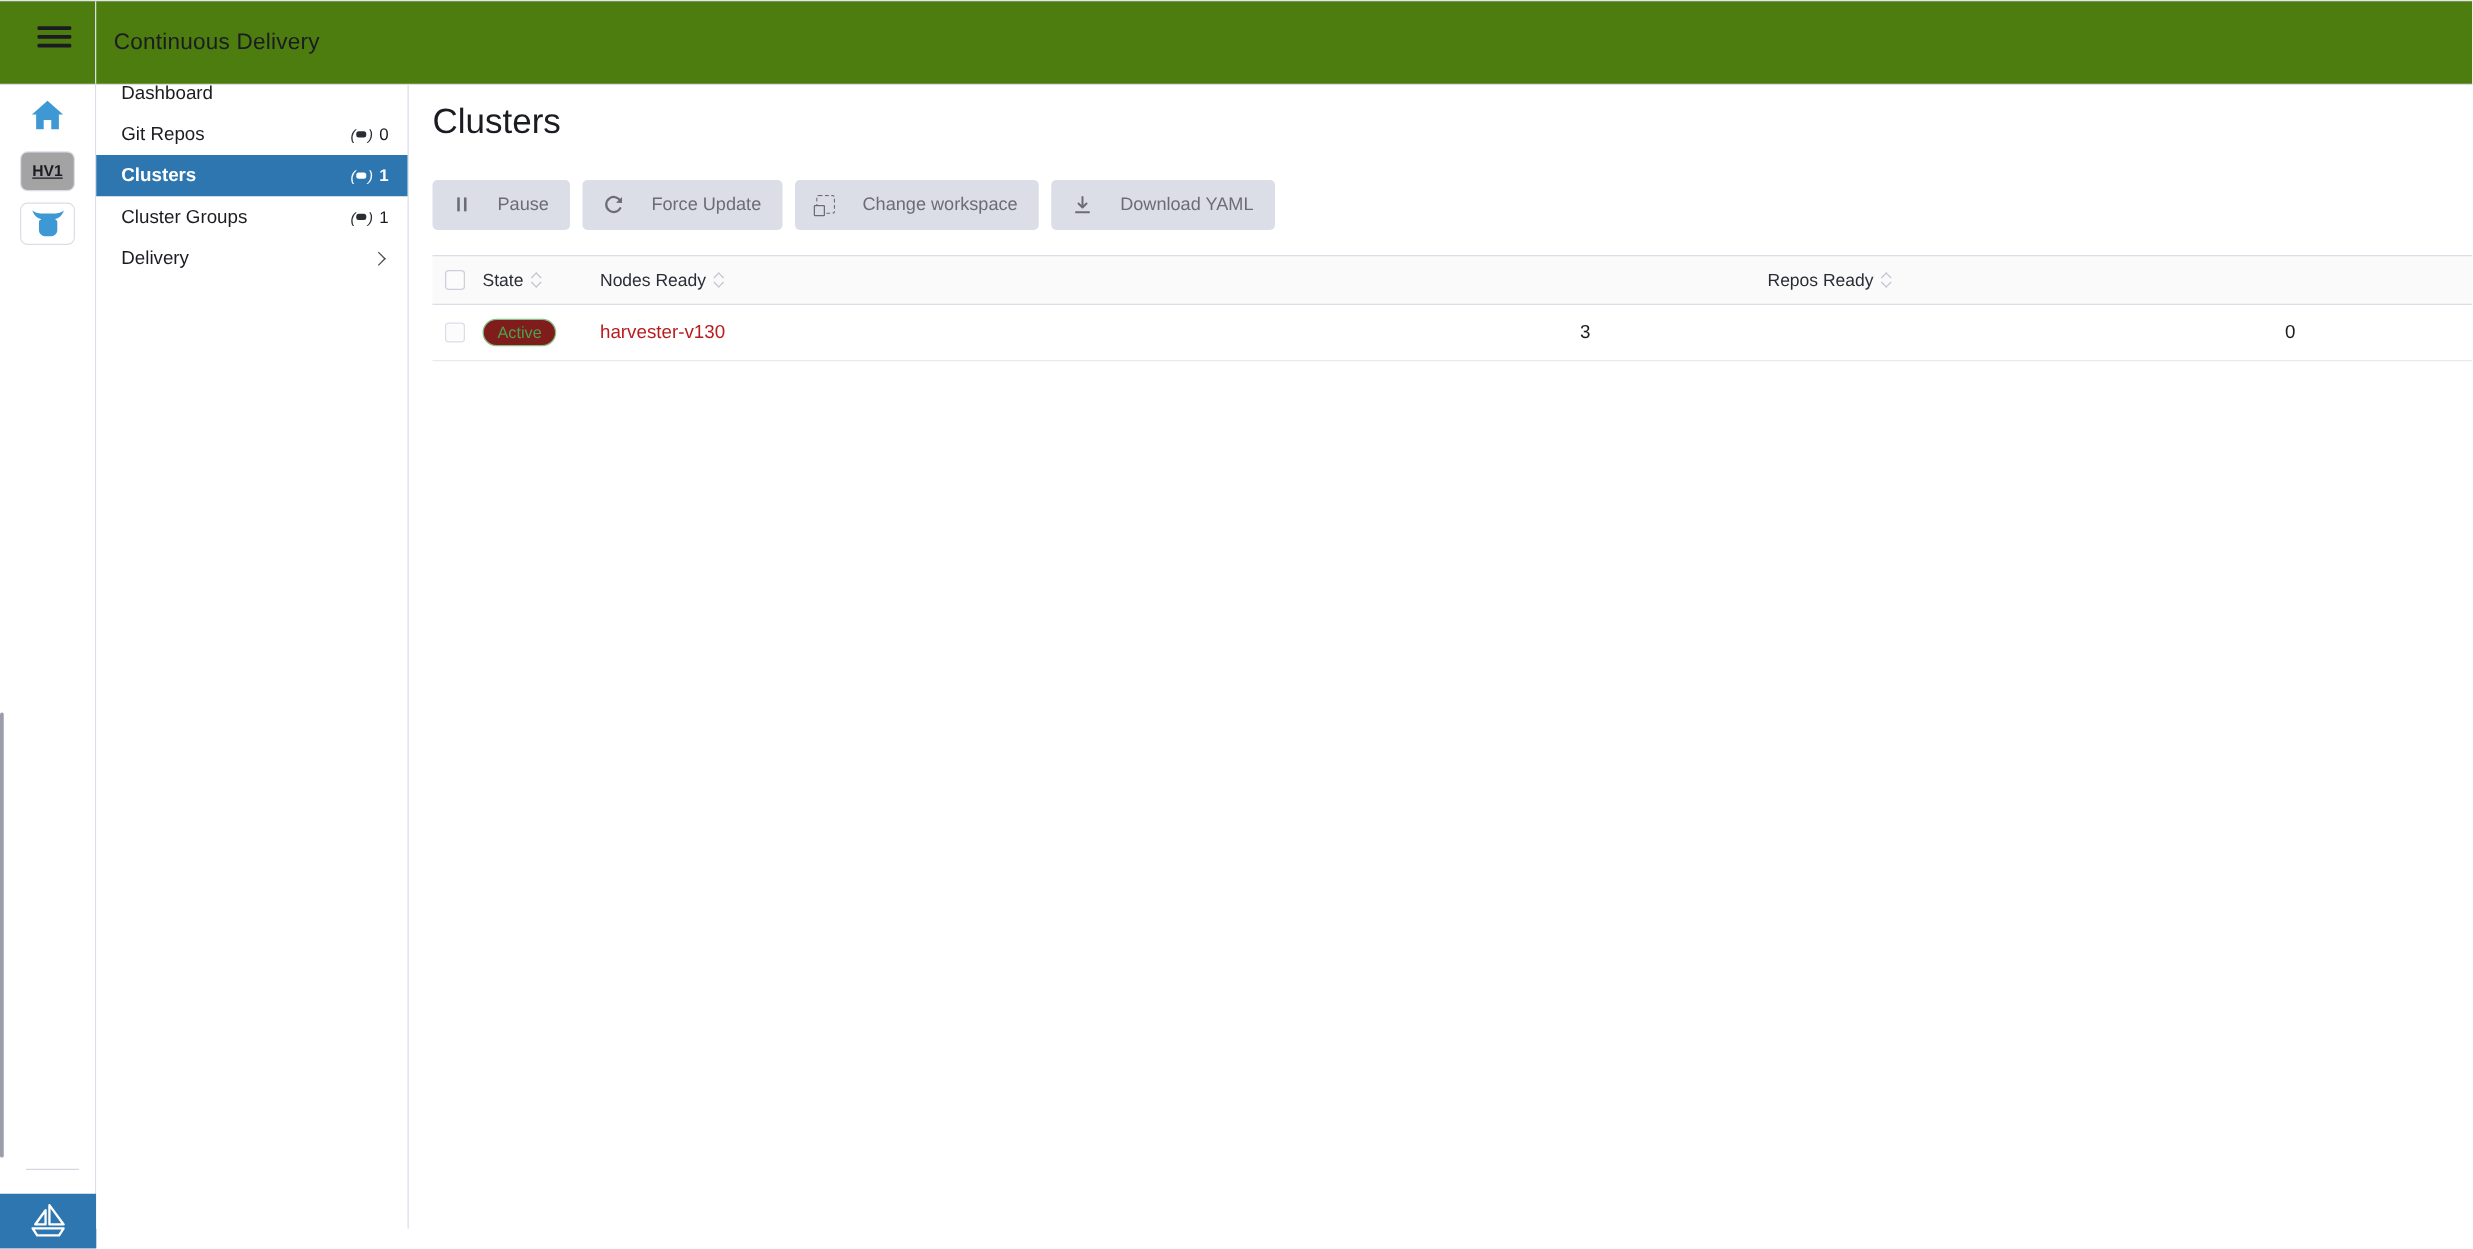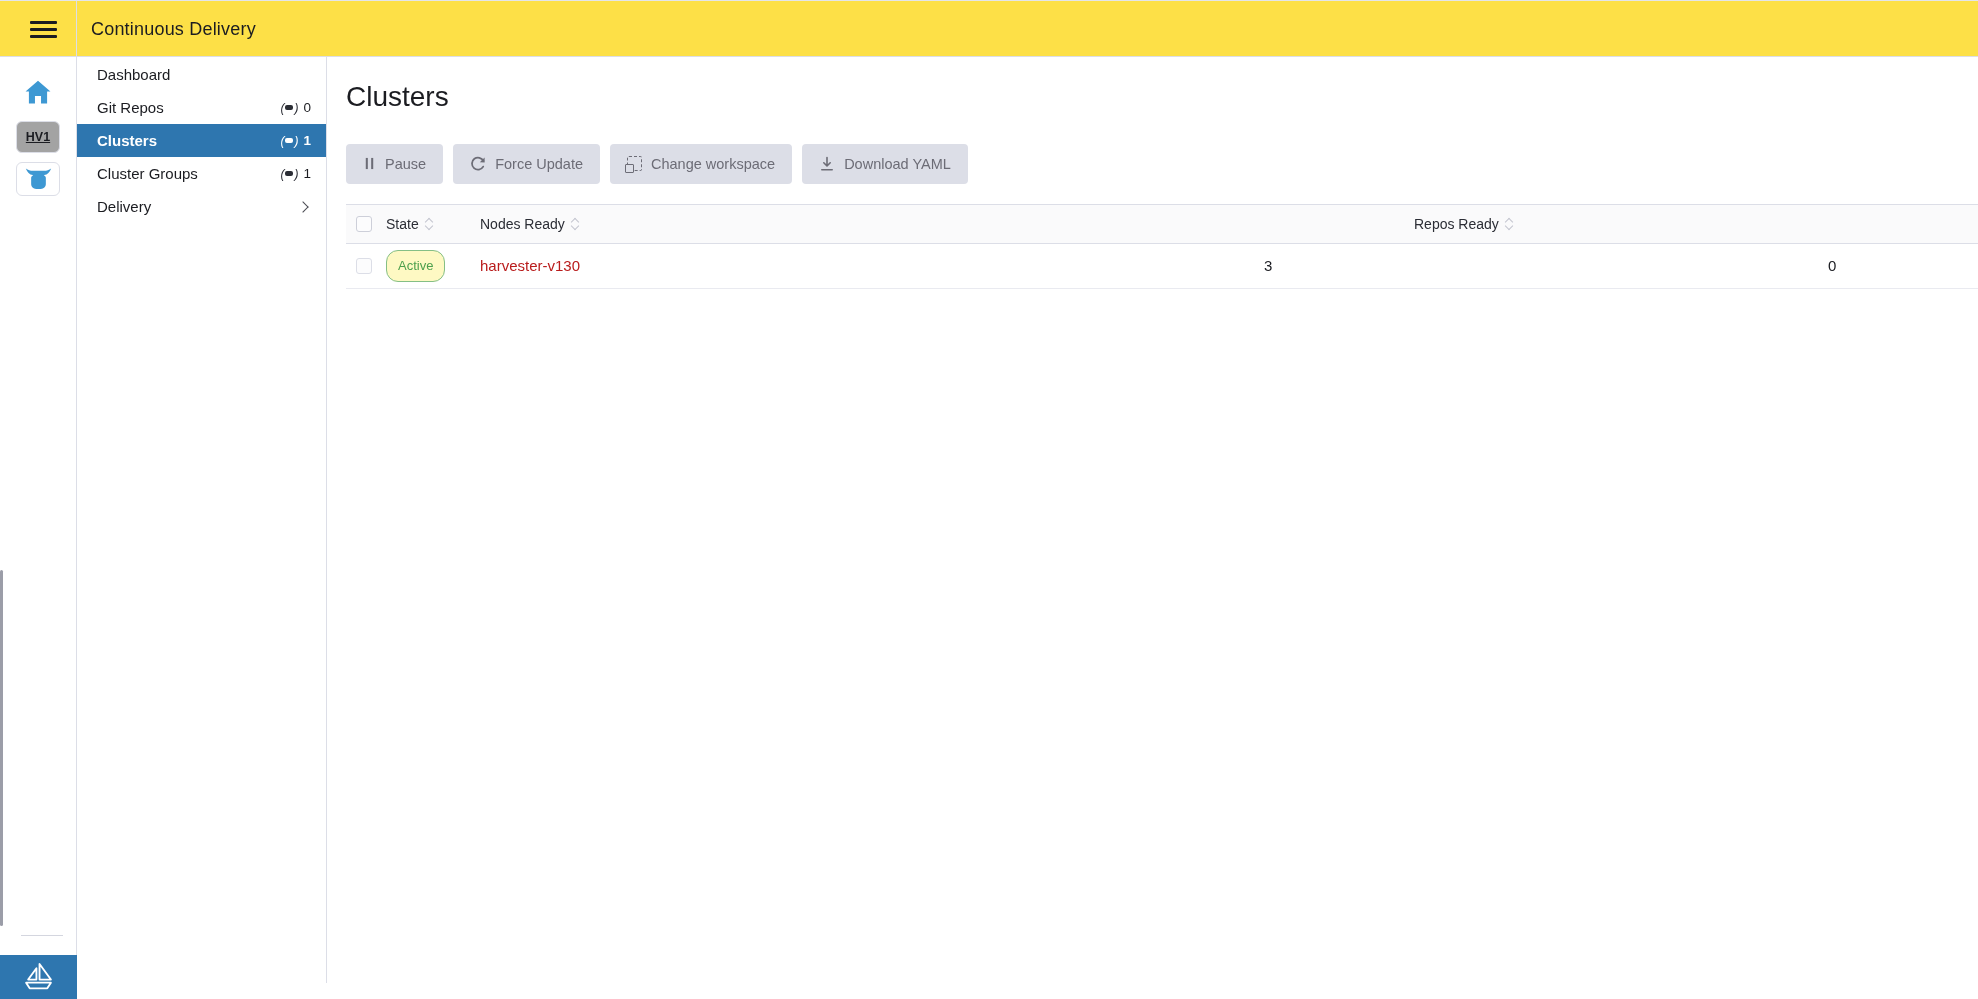--- a/index.html
+++ b/index.html
@@ -1,22 +1,22 @@
 <!DOCTYPE html>
 <html><head>
 <meta charset="utf-8">
 <style>
   * { box-sizing: border-box; margin: 0; padding: 0; }
   html, body { background: #fff; }
   body { font-family: "Liberation Sans", "DejaVu Sans", sans-serif; color: #1b1c21; }
   .page { position: relative; width: 1978px; height: 999px; background: #fff; overflow: hidden; }
 
   
-  .topbar { position: absolute; top: 0; left: 0; width: 100%; height: 57px;
-            background: #fde047; border-top: 1px solid #e4e5ea; border-bottom: 1px solid #dcdee7; z-index: 20; }
+  .topbar { position: absolute; top: 0; left: 0; width: 100%; height: 68px;
+            background: #4d7c0f; border-top: 1px solid #e4e5ea; border-bottom: 1px solid #dcdee7; z-index: 20; }
   .topbar-rail-divider { position: absolute; left: 76px; top: 0; bottom: 0; width: 1px; background: #dcdee7; }
   .hamburger { position: absolute; left: 30px; top: 16px; width: 27px; height: 24px; cursor: pointer;
                display: flex; flex-direction: column; justify-content: center; gap: 4px; }
   .hamburger i { display: block; height: 3px; background: #1b1c21; border-radius: 1px; }
   .topbar-title { position: absolute; left: 91px; top: 50%; transform: translateY(-50%);
                   font-size: 18px; font-weight: 500; color: #1b1c21; letter-spacing: .2px; }
 
   
   .rail { position: absolute; top: 57px; left: 0; bottom: 0; width: 77px;
           background: #fff; border-right: 1px solid #dcdee7; z-index: 10; }
@@ -48,21 +48,21 @@
   .nav-chevron { margin-left: auto; width: 8px; height: 8px;
                  border-top: 1.6px solid #4a4b53; border-right: 1.6px solid #4a4b53;
                  transform: rotate(45deg); margin-right: 4px; }
 
   
   .main { position: absolute; top: 57px; left: 327px; right: 0; bottom: 0; background: #fff; padding-left: 19px; }
   .page-title { margin-top: 25px; font-size: 28px; font-weight: 400; color: #1b1c21; line-height: 1.1; }
 
   .actions { margin-top: 31px; display: flex; gap: 10px; }
   .btn { height: 40px; border: none; border-radius: 4px; background: #dcdee7; color: #6c6c76;
-         font-family: inherit; font-size: 14.5px; display: inline-flex; align-items: center; gap: 9px;
+         font-family: inherit; font-size: 14.5px; display: inline-flex; align-items: center; gap: 22px;
          padding: 0 17px; cursor: pointer; }
   .btn svg { flex: 0 0 auto; }
   .ws-icon { position: relative; width: 15px; height: 15px; border: 1.4px dashed #6c6c76; border-radius: 2px; }
   .ws-icon::after { content: ""; position: absolute; left: -3px; bottom: -3px; width: 7px; height: 7px;
                     background: #dcdee7; border: 1.4px solid #6c6c76; border-radius: 1px; }
 
   
   .table { margin-top: 20px; }
   .thead, .trow { display: grid; grid-template-columns: 40px 94px 784px 150px 1fr 150px; align-items: center; }
   .thead { height: 40px; background: #fafafb; border-top: 1px solid #dcdee7; border-bottom: 1px solid #dcdee7; }
@@ -70,22 +70,22 @@
   .th { display: flex; align-items: center; gap: 7px; font-size: 14px; color: #2b2d35; cursor: pointer; }
   .th.num, .td.num { text-align: center; }
   .sort { display: flex; flex-direction: column; align-items: center; }
   .chev { width: 6px; height: 6px; border-right: 1.6px solid #c3c5cf; border-bottom: 1.6px solid #c3c5cf; }
   .chev.up { transform: rotate(-135deg); margin-bottom: -1px; }
   .chev.down { transform: rotate(45deg); margin-top: -1px; }
   .chev.active { border-color: #2b2d35; }
   .cb { width: 16px; height: 16px; margin-left: 10px; border: 1px solid #cdcfd9; border-radius: 3px;
         background: #fcfcfd; cursor: pointer; }
   .trow .cb { border-color: #dcdee7; }
-  .badge-active { display: inline-flex; align-items: center; height: 32px; padding: 0 11px;
-                  border: 1px solid #85bf85; border-radius: 12px; color: #4da04d; font-size: 13px; background: #fef9c3; }
+  .badge-active { display: inline-flex; align-items: center; height: 22px; padding: 0 11px;
+                  border: 1px solid #85bf85; border-radius: 12px; color: #4da04d; font-size: 13px; background: #7f1d1d; }
   .name-link { color: #b91c1c; font-size: 15px; text-decoration: none; cursor: pointer; }
   .td.num { font-size: 15px; color: #1b1c21; display: flex; }
 </style>
 </head>
 <body>
 
 <div class="page">
 
   <header class="topbar">
     <div class="hamburger">

